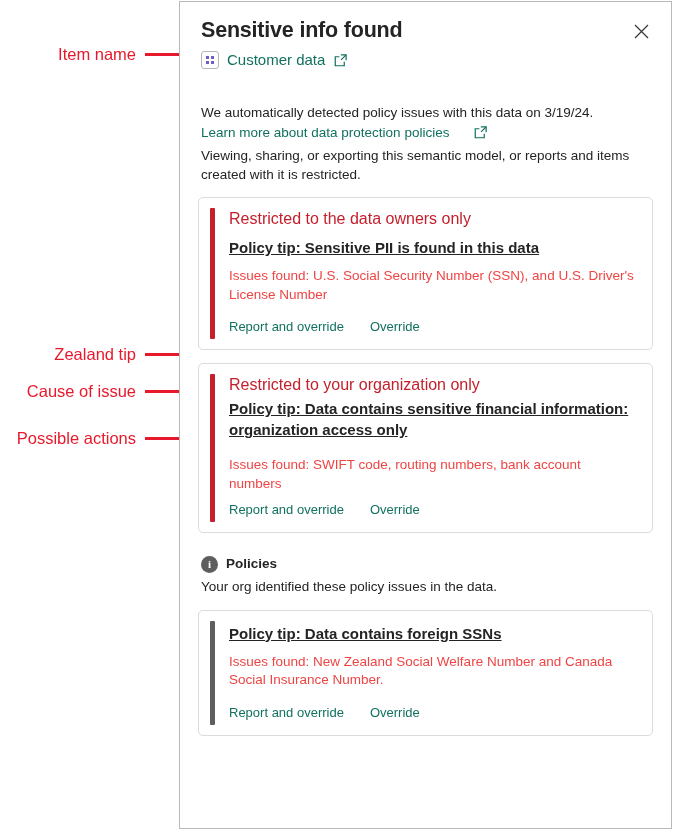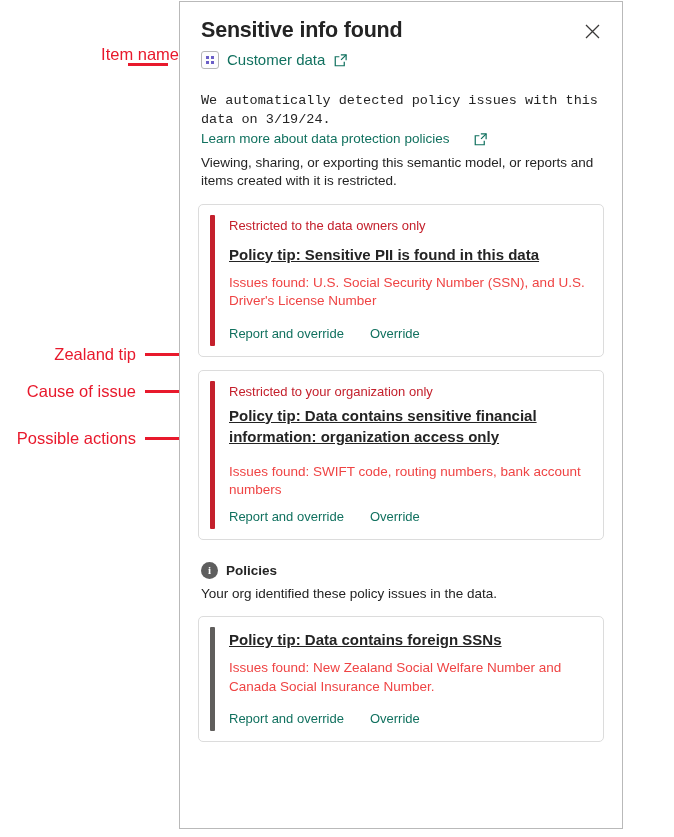--- a/index.html
+++ b/index.html
@@ -43,21 +43,21 @@
     background: #e8192c;
     margin-left: 9px;
     margin-right: -6px;
   }
 
   
   .panel {
     position: absolute;
     left: 179px;
     top: 1px;
-    width: 444px;
+    width: 493px;
     height: 828px;
     box-sizing: border-box;
     border: 1px solid #b9b9b9;
     background: #ffffff;
     overflow: hidden;
   }
   .panel-inner {
     padding: 14px 18px 0 18px;
   }
 
@@ -124,21 +124,21 @@
     cursor: pointer;
   }
   .ext-link-icon { flex: 0 0 auto; display: block; }
 
   .body-text {
     color: #242424;
     font-size: 13.5px;
     line-height: 18.5px;
     padding-left: 3px;
   }
-  .para1 { margin-top: 22px; font-family: Liberation Mono, monospace; }
+  .para1 { margin-top: 34px; }
   .link-line {
     display: flex;
     align-items: center;
     gap: 24px;
     margin-top: 1px;
     padding-left: 3px;
   }
   .inline-link {
     color: #11715f;
     font-size: 13.5px;
@@ -208,21 +208,21 @@
     top: 10px;
     bottom: 10px;
     width: 5px;
     border-radius: 1px;
   }
   .card .bar.red { background: #c4202c; }
   .card .bar.gray { background: #605e5c; }
 
   .card-restriction {
     color: #c4202c;
-    font-size: 13px;
+    font-size: 16px;
     line-height: 18px;
     margin-bottom: 9px;
   }
   .card-title {
     color: #242424;
     font-size: 15px;
     font-weight: bold;
     line-height: 21px;
     text-decoration: underline;
   }
@@ -245,21 +245,21 @@
   }
   
   .card.tight .card-restriction { margin-bottom: 4px; }
   .card.tight .card-issues { margin-top: 16px; }
   .card.tight .card-actions { margin-top: 8px; }
 </style>
 </head>
 <body>
 
 <div class="annotations">
-  <div class="anno" style="top:45px;flex-direction:column;">
+  <div class="anno" style="top:45px;">
     <span class="anno-label">Item name</span>
     <span class="anno-line"></span>
   </div>
   <div class="anno" style="top:345px;">
     <span class="anno-label">Zealand tip</span>
     <span class="anno-line"></span>
   </div>
   <div class="anno" style="top:382px;">
     <span class="anno-label">Cause of issue</span>
     <span class="anno-line"></span>

